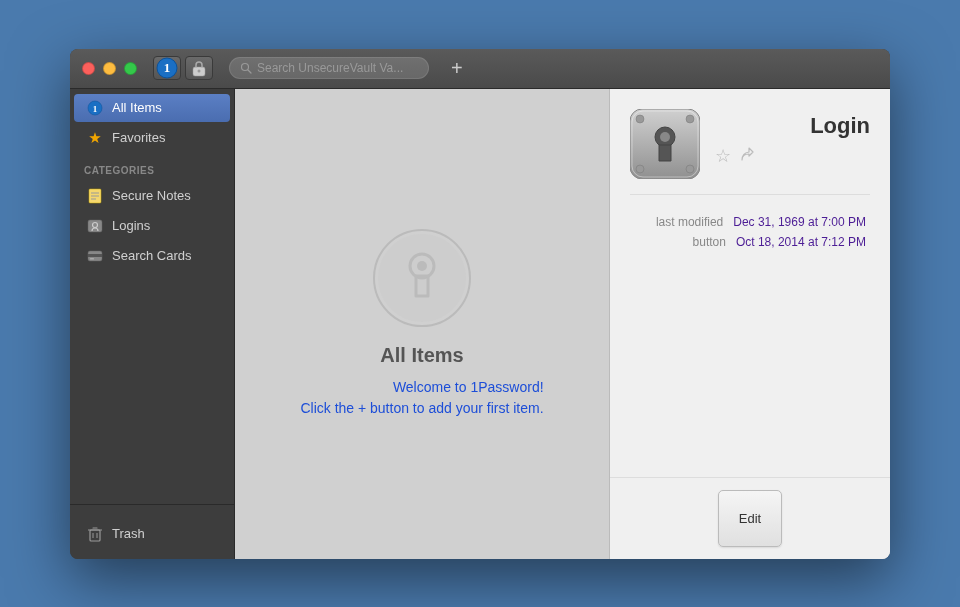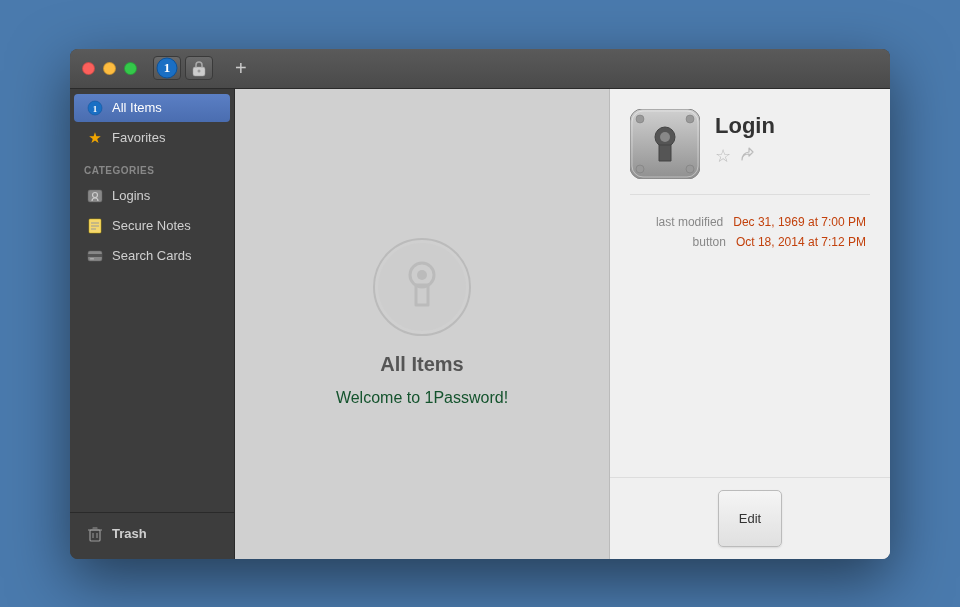--- a/index.html
+++ b/index.html
@@ -164,22 +164,21 @@
       padding: 12px 14px 5px;
       letter-spacing: 0.5px;
       text-transform: uppercase;
     }
 
     .sidebar-spacer { flex: 1; }
 
     .sidebar-bottom {
       padding-bottom: 10px;
       border-top: 1px solid #2a2a2a;
-      padding-top: 6px;
-      font-weight: bold;
+      padding-top: 14px;
     }
 
     
     .middle-pane {
       flex: 1;
       background: #d0d0d0;
       border-right: 1px solid #bbb;
       display: flex;
       flex-direction: column;
       align-items: center;
@@ -194,22 +193,22 @@
     }
 
     .all-items-title {
       font-size: 20px;
       font-weight: bold;
       color: #555;
       margin-bottom: 10px;
     }
 
     .all-items-desc {
-      font-size: 16px;
-      color: #14532d;
+      font-size: 14px;
+      color: #1d4ed8;
       text-align: right;
       line-height: 1.5;
     }
 
     
     .right-pane {
       width: 280px;
       background: #f0f0f0;
       display: flex;
       flex-direction: column;
@@ -226,20 +225,21 @@
 
     .detail-icon {
       width: 70px;
       height: 70px;
       flex-shrink: 0;
     }
 
     .detail-title-area {
       flex: 1;
       padding-top: 4px;
+      text-align: right;
     }
 
     .detail-title {
       font-size: 22px;
       font-weight: bold;
       color: #333;
       margin-bottom: 6px;
     }
 
     .detail-actions {
@@ -277,21 +277,21 @@
       margin-bottom: 6px;
       font-size: 12px;
     }
 
     .meta-label {
       color: #888;
       text-align: right;
     }
 
     .meta-value {
-      color: #c2410c;
+      color: #4c1d95;
     }
 
     .detail-footer {
       position: absolute;
       bottom: 0;
       left: 0;
       right: 0;
       padding: 12px 20px;
       display: flex;
       justify-content: center;
@@ -330,20 +330,27 @@
       </div>
       <div class="titlebar-icon-btn">
         <svg class="lock-icon-svg" viewBox="0 0 18 18">
           <rect x="3" y="8" width="12" height="9" rx="2" fill="#ccc" stroke="#999" stroke-width="0.5"></rect>
           <path d="M6 8V6a3 3 0 016 0v2" fill="none" stroke="#aaa" stroke-width="1.5" stroke-linecap="round"></path>
           <circle cx="9" cy="12" r="1.5" fill="#999"></circle>
         </svg>
       </div>
     </div>
 
+    <div class="search-bar">
+      <svg width="12" height="12" viewBox="0 0 12 12">
+        <circle cx="5" cy="5" r="3.5" fill="none" stroke="#999" stroke-width="1.2"></circle>
+        <line x1="8" y1="8" x2="11" y2="11" stroke="#999" stroke-width="1.2" stroke-linecap="round"></line>
+      </svg>
+      <input type="text" placeholder="Search UnsecureVault Va..." style="">
+    </div>
 
     <button class="add-button">+</button>
   </div>
 
   <div class="main-content">
 
     <div class="sidebar">
 
       <div class="sidebar-item active">
         <span class="sidebar-item-icon">
@@ -354,42 +361,42 @@
         </span>
         <span>All Items</span>
       </div>
 
       <div class="sidebar-item">
         <span class="sidebar-item-icon" style="color:#f0a500; font-size:15px;">★</span>
         <span>Favorites</span>
       </div>
 
       <div class="categories-label">CATEGORIES</div>
-
-      <div class="sidebar-item">
-        <span class="sidebar-item-icon">
-          <svg width="16" height="16" viewBox="0 0 16 16">
-            <rect x="1" y="2" width="14" height="12" rx="2" fill="#888" stroke="#666" stroke-width="0.5"></rect>
-            <circle cx="8" cy="7" r="2.5" fill="none" stroke="#ccc" stroke-width="1.2"></circle>
-            <path d="M5 13c0-1.66 1.34-3 3-3s3 1.34 3 3" fill="none" stroke="#ccc" stroke-width="1.2"></path>
-          </svg>
-        </span>
-        <span>Logins</span>
-      </div>
 
       <div class="sidebar-item">
         <span class="sidebar-item-icon">
           <svg width="16" height="16" viewBox="0 0 16 16">
             <rect x="2" y="1" width="12" height="14" rx="1" fill="#f5d76e" stroke="#c8a800" stroke-width="0.5"></rect>
             <line x1="4" y1="5" x2="12" y2="5" stroke="#999" stroke-width="1"></line>
             <line x1="4" y1="8" x2="12" y2="8" stroke="#999" stroke-width="1"></line>
             <line x1="4" y1="11" x2="9" y2="11" stroke="#999" stroke-width="1"></line>
           </svg>
         </span>
         <span>Secure Notes</span>
+      </div>
+
+      <div class="sidebar-item">
+        <span class="sidebar-item-icon">
+          <svg width="16" height="16" viewBox="0 0 16 16">
+            <rect x="1" y="2" width="14" height="12" rx="2" fill="#888" stroke="#666" stroke-width="0.5"></rect>
+            <circle cx="8" cy="7" r="2.5" fill="none" stroke="#ccc" stroke-width="1.2"></circle>
+            <path d="M5 13c0-1.66 1.34-3 3-3s3 1.34 3 3" fill="none" stroke="#ccc" stroke-width="1.2"></path>
+          </svg>
+        </span>
+        <span>Logins</span>
       </div>
 
       <div class="sidebar-item">
         <span class="sidebar-item-icon">
           <svg width="16" height="16" viewBox="0 0 16 16">
             <rect x="1" y="3" width="14" height="10" rx="2" fill="#888" stroke="#666" stroke-width="0.5"></rect>
             <rect x="1" y="6" width="14" height="3" fill="#555"></rect>
             <rect x="3" y="10" width="4" height="1.5" rx="0.5" fill="#aaa"></rect>
           </svg>
         </span>
@@ -421,20 +428,21 @@
         <circle cx="50" cy="50" r="44" fill="rgba(200,200,200,0.3)"></circle>
 
         <circle cx="50" cy="38" r="12" fill="none" stroke="#bbb" stroke-width="3"></circle>
         <path d="M44 48 L44 68 L56 68 L56 48 Z" fill="none" stroke="#bbb" stroke-width="3" stroke-linejoin="round"></path>
         <circle cx="50" cy="38" r="5" fill="#bbb"></circle>
       </svg>
 
       <div class="all-items-title">All Items</div>
       <div class="all-items-desc">
         <span>Welcome to 1Password!</span><br>
+        <span>Click the + button to add your first item.</span>
       </div>
     </div>
 
     <div class="right-pane">
 
       <div class="detail-header">
 
         <svg class="detail-icon" viewBox="0 0 70 70">
           <defs>
             <linearGradient id="metalGrad" x1="0" y1="0" x2="0" y2="1">

